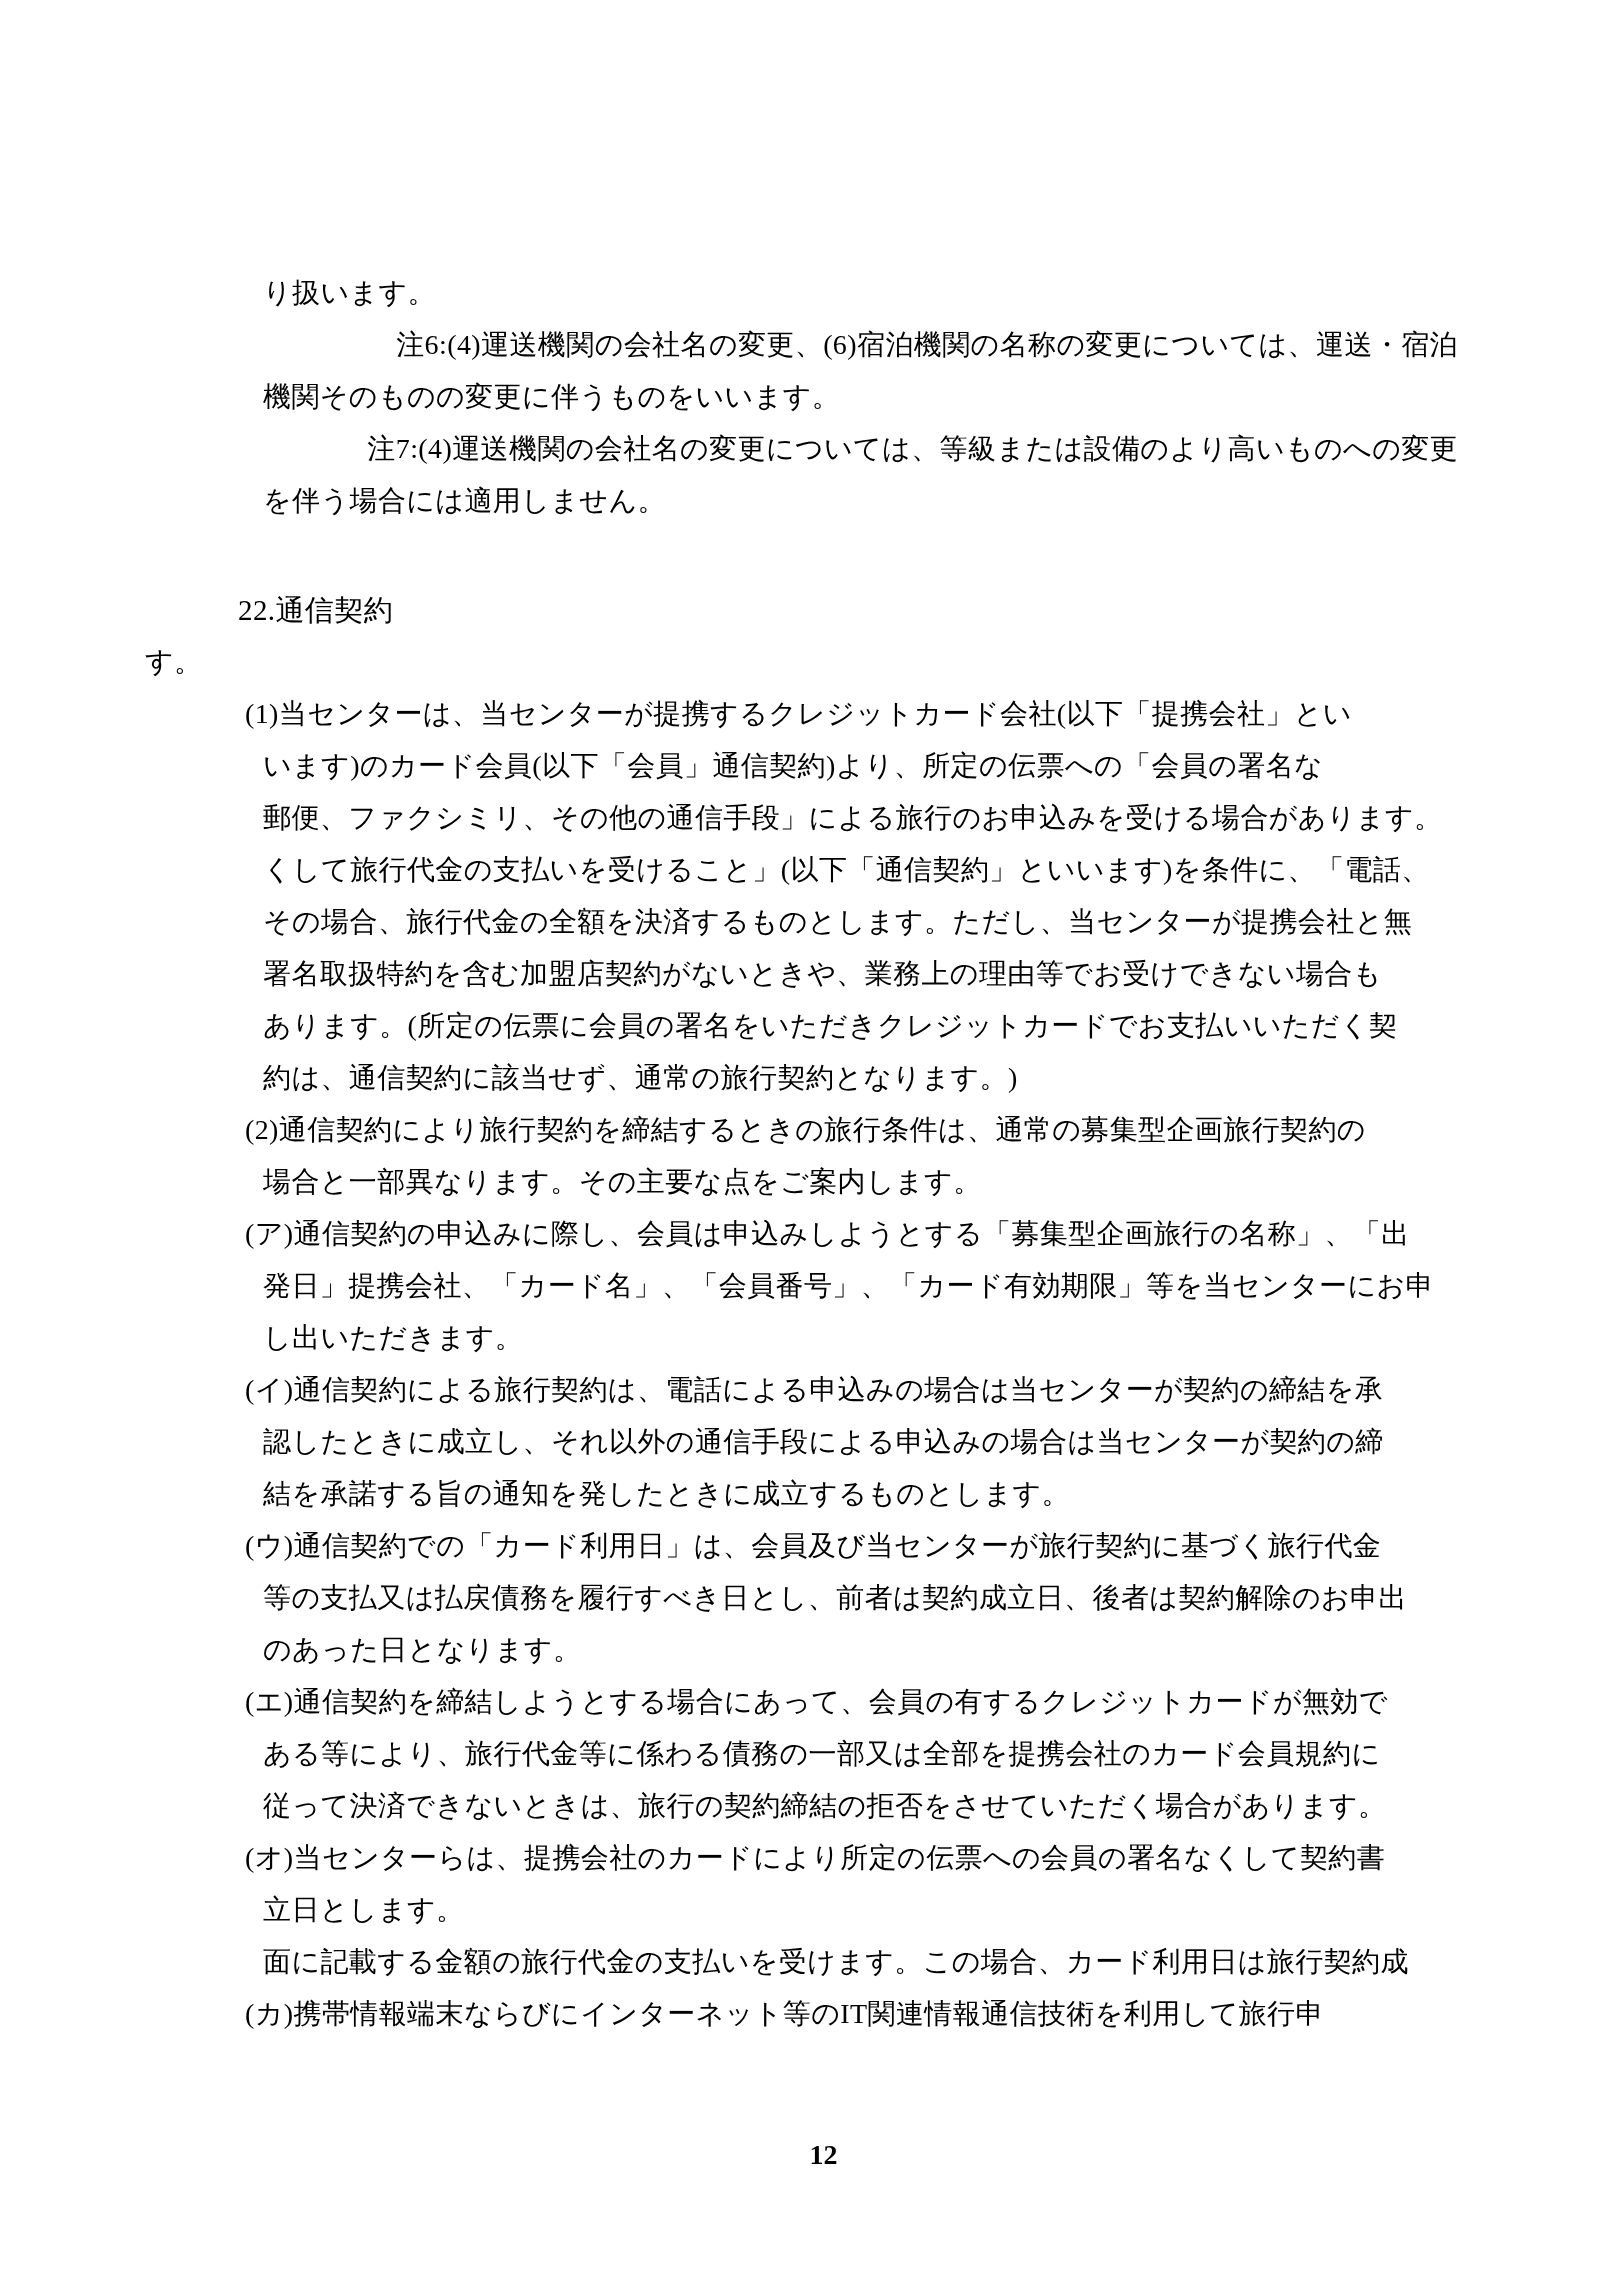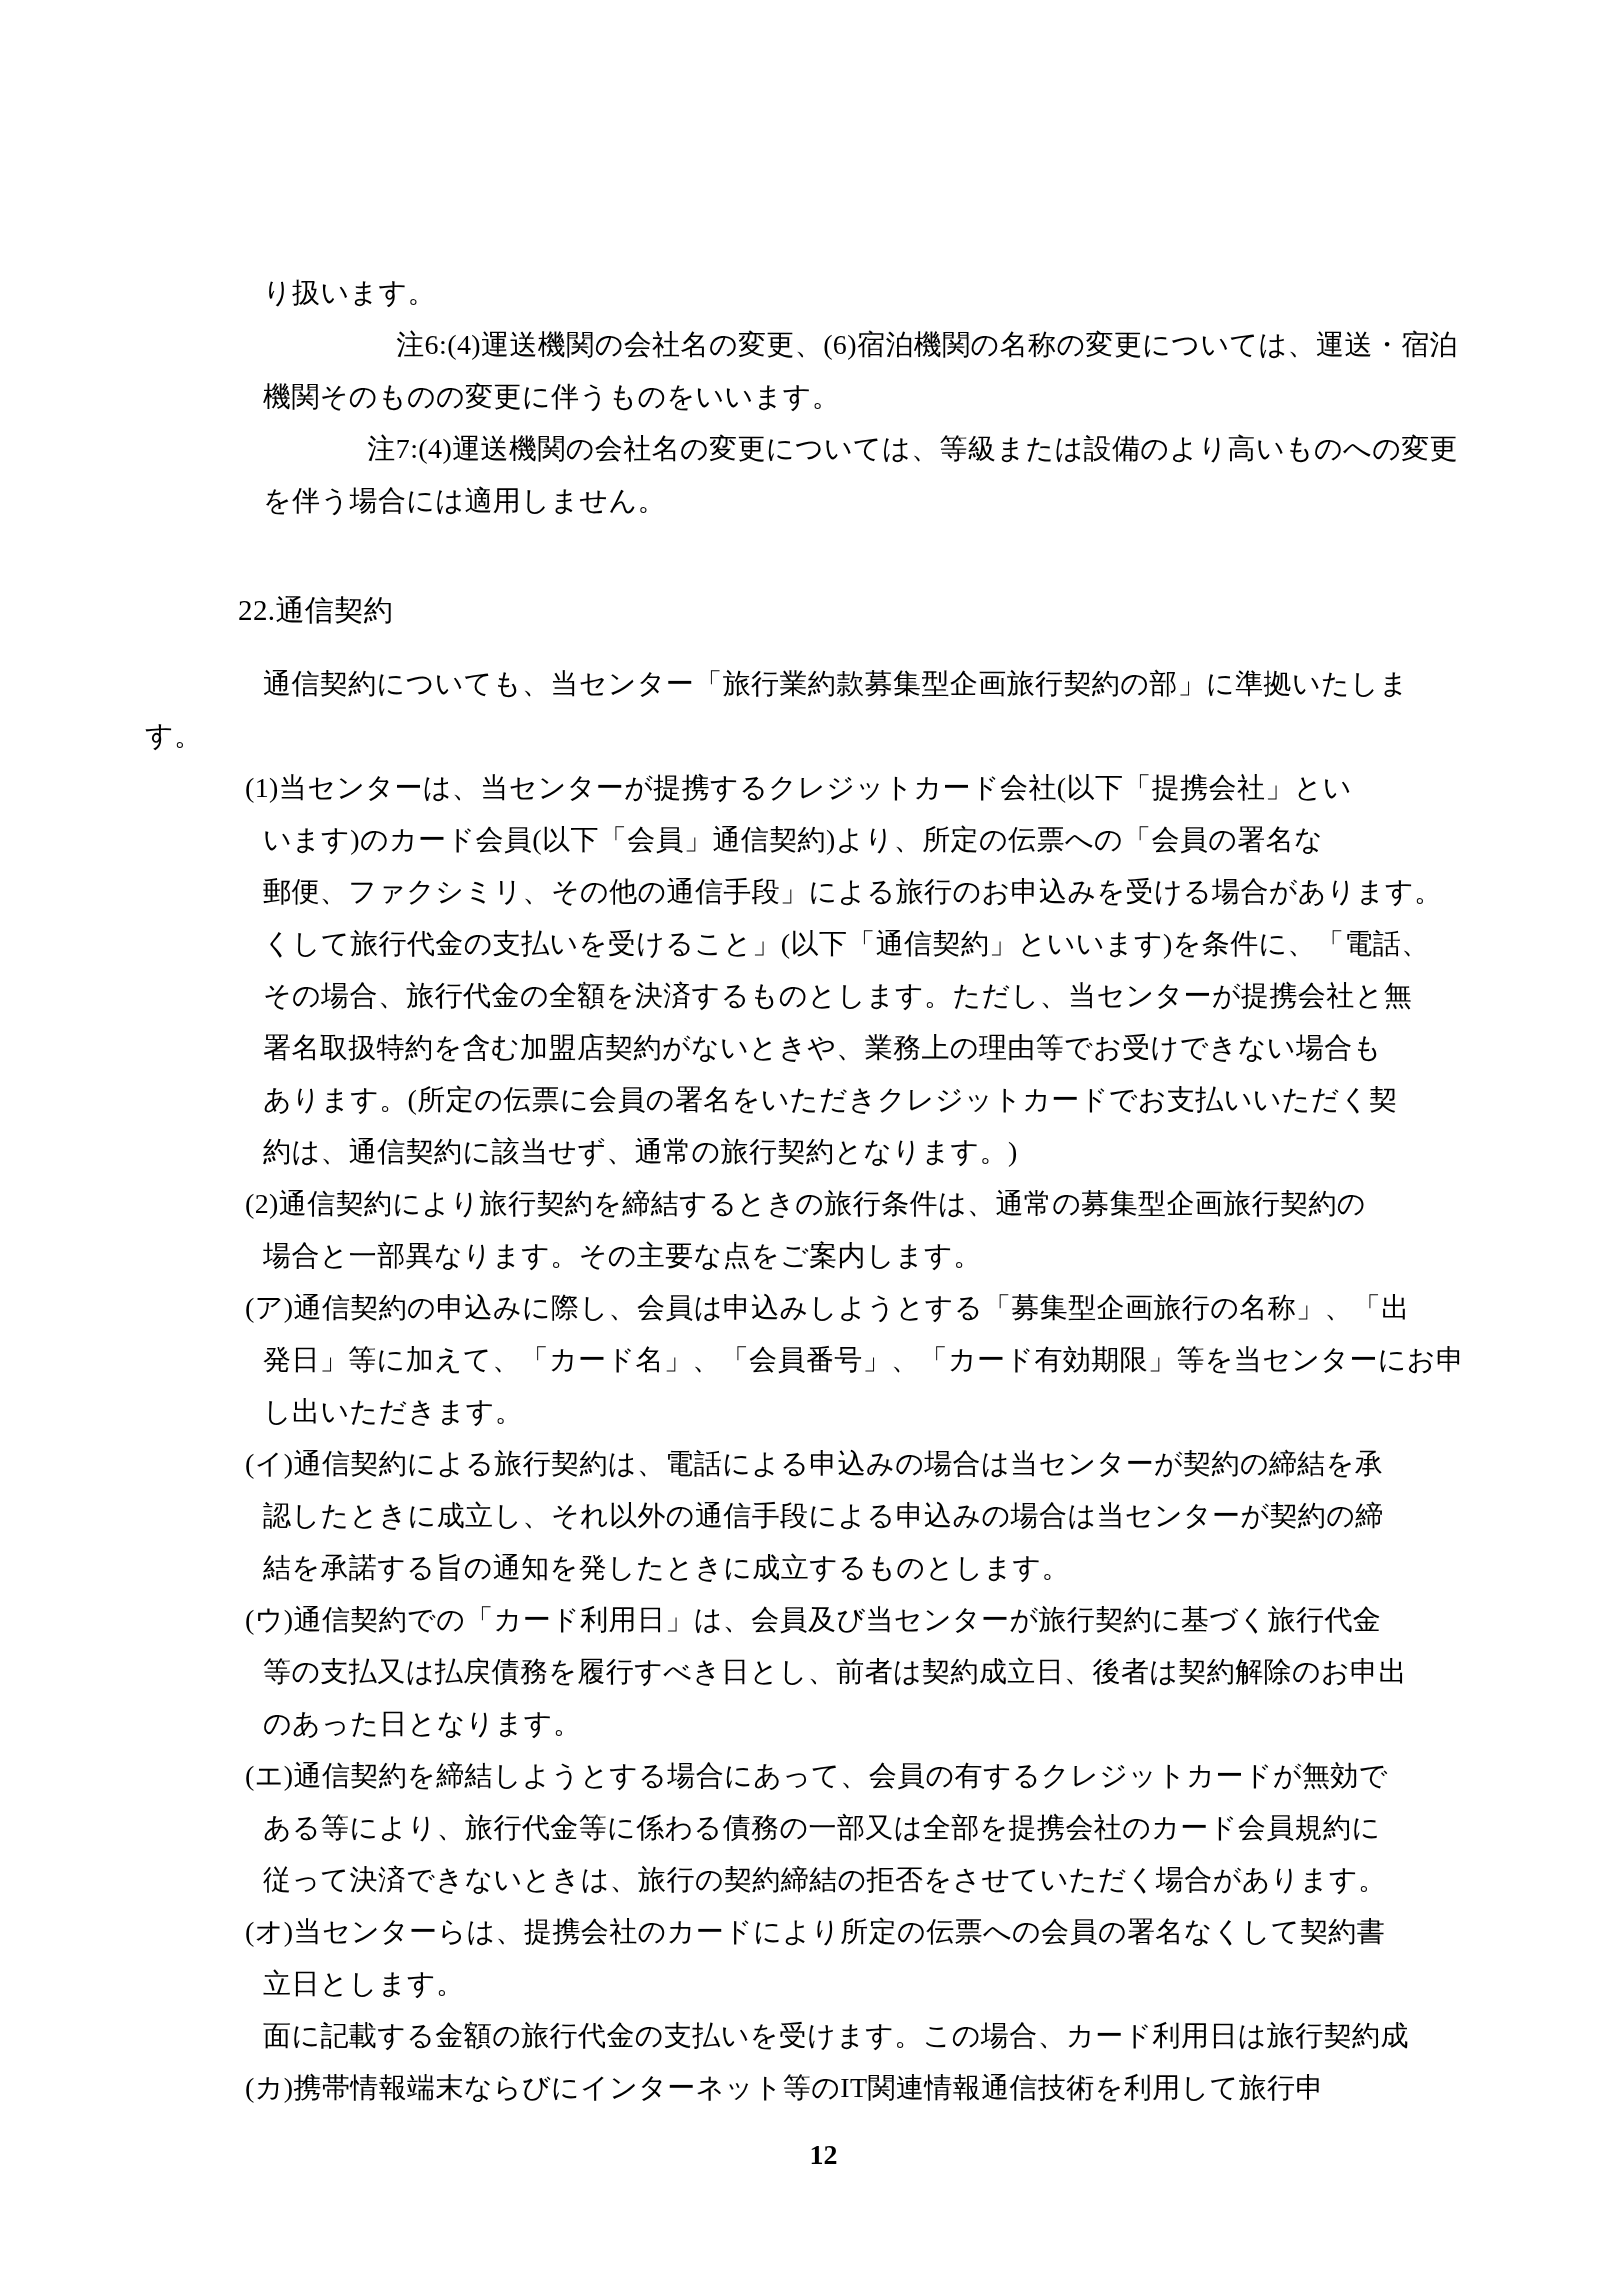--- a/index.html
+++ b/index.html
@@ -62,37 +62,36 @@
   <div class="text-block">
 
     <div class="line cont">り扱います。</div>
     <div class="line hang-note">注6:(4)運送機関の会社名の変更、(6)宿泊機関の名称の変更については、運送・宿泊</div>
     <div class="line cont">機関そのものの変更に伴うものをいいます。</div>
     <div class="line hang-note">注7:(4)運送機関の会社名の変更については、等級または設備のより高いものへの変更</div>
     <div class="line cont">を伴う場合には適用しません。</div>
 
     <div class="line heading-line">22.通信契約</div>
 
-    <div class="line cont intro-start">通信契約についても、当センター「旅行業約款募集型企画旅行契約の部」に準拠いたしま</div>
     <div class="line flush">す。</div>
 
     <div class="line hang-item">(1)当センターは、当センターが提携するクレジットカード会社(以下「提携会社」とい</div>
     <div class="line cont">います)のカード会員(以下「会員」通信契約)より、所定の伝票への「会員の署名な</div>
     <div class="line cont">郵便、ファクシミリ、その他の通信手段」による旅行のお申込みを受ける場合があります。</div>
     <div class="line cont">くして旅行代金の支払いを受けること」(以下「通信契約」といいます)を条件に、「電話、</div>
     <div class="line cont">その場合、旅行代金の全額を決済するものとします。ただし、当センターが提携会社と無</div>
     <div class="line cont">署名取扱特約を含む加盟店契約がないときや、業務上の理由等でお受けできない場合も</div>
     <div class="line cont">あります。(所定の伝票に会員の署名をいただきクレジットカードでお支払いいただく契</div>
     <div class="line cont">約は、通信契約に該当せず、通常の旅行契約となります。)</div>
 
     <div class="line hang-item">(2)通信契約により旅行契約を締結するときの旅行条件は、通常の募集型企画旅行契約の</div>
     <div class="line cont">場合と一部異なります。その主要な点をご案内します。</div>
 
     <div class="line hang-item">(ア)通信契約の申込みに際し、会員は申込みしようとする「募集型企画旅行の名称」、「出</div>
-    <div class="line cont">発日」等に加えて、「カード名」、「会員番号」、「カード有効期限」等を当センターにお申</div>
+    <div class="line cont">発日」提携会社、「カード名」、「会員番号」、「カード有効期限」等を当センターにお申</div>
     <div class="line cont">し出いただきます。</div>
 
     <div class="line hang-item">(イ)通信契約による旅行契約は、電話による申込みの場合は当センターが契約の締結を承</div>
     <div class="line cont">認したときに成立し、それ以外の通信手段による申込みの場合は当センターが契約の締</div>
     <div class="line cont">結を承諾する旨の通知を発したときに成立するものとします。</div>
 
     <div class="line hang-item">(ウ)通信契約での「カード利用日」は、会員及び当センターが旅行契約に基づく旅行代金</div>
     <div class="line cont">等の支払又は払戻債務を履行すべき日とし、前者は契約成立日、後者は契約解除のお申出</div>
     <div class="line cont">のあった日となります。</div>
 

